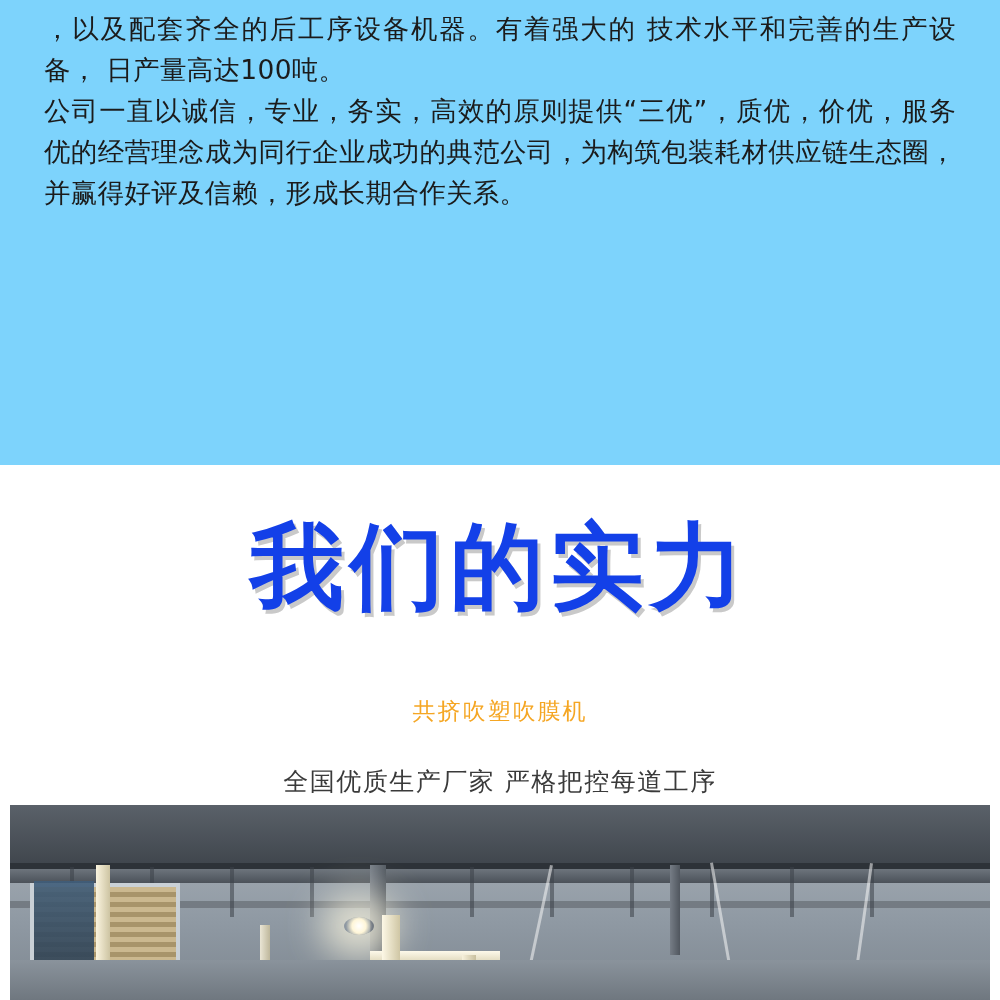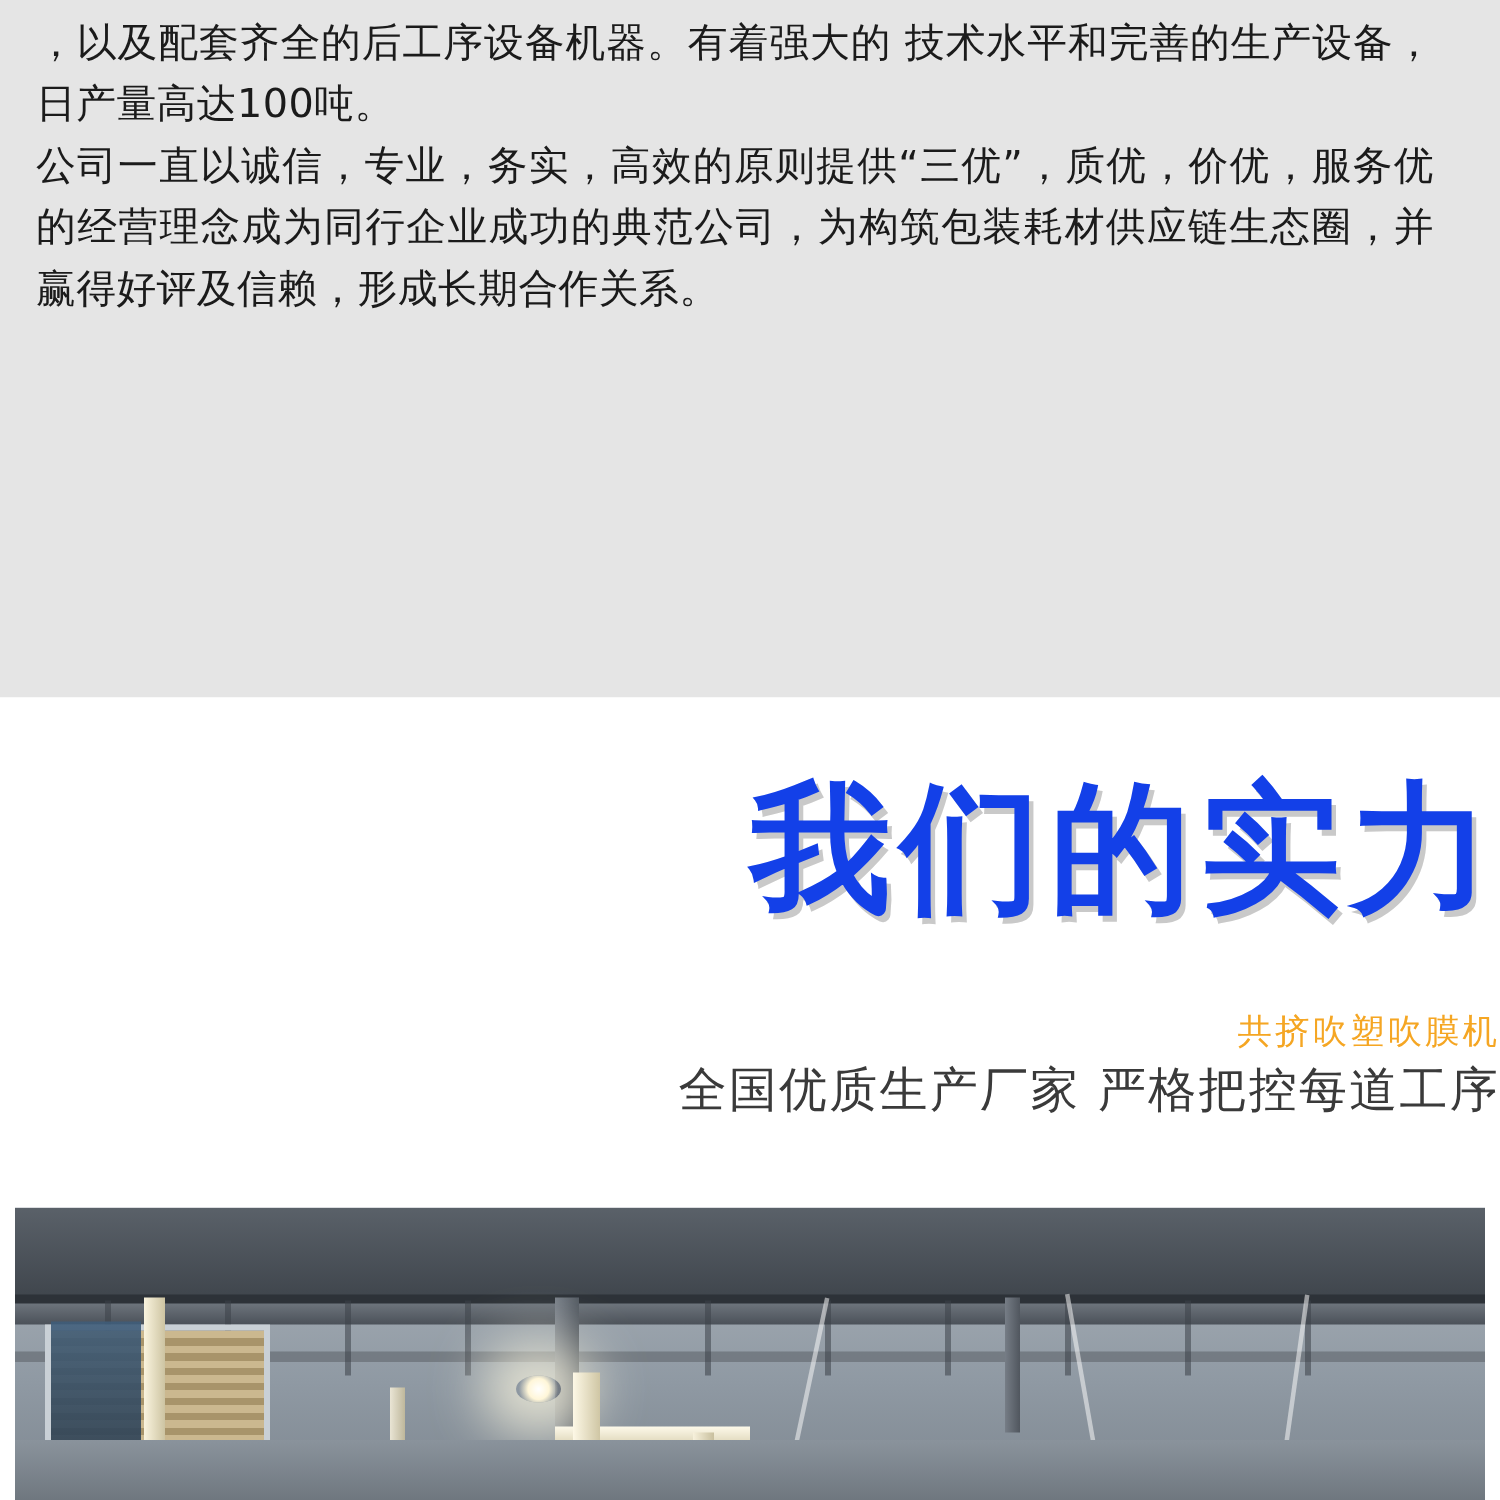--- a/index.html
+++ b/index.html
@@ -14,65 +14,66 @@
   .page {
     width: 1000px;
     height: 1000px;
     position: relative;
     display: flex;
     flex-direction: column;
   }
 
   
   .intro-block {
-    background: #e5e5e5;
+    background: #7dd3fc;
     width: 100%;
     height: 465px;
-    padding: 8px 44px 0 24px;
+    padding: 8px 44px 0 44px;
   }
   .intro-para {
     font-size: 26.5px;
     line-height: 41px;
     color: #1b1b1b;
     letter-spacing: 0.3px;
     text-align: justify;
     font-family: "DejaVu Sans", "Liberation Sans", sans-serif;
   }
   .intro-para.first { text-indent: 0; }
 
   
   .strength-band {
     width: 100%;
     height: 340px;
     background: #ffffff;
     display: flex;
     flex-direction: column;
-    align-items: flex-end;
+    align-items: center;
     justify-content: flex-start;
     padding-top: 55px;
+    gap: 24px;
   }
   .strength-title {
     font-size: 94px;
     font-weight: 700;
     color: #1340e8;
     letter-spacing: 6px;
     line-height: 1;
     font-family: "DejaVu Sans", "Liberation Sans", sans-serif;
     text-shadow: 3px 4px 0 #c9c9c9;
   }
   .strength-sub {
     margin-top: 58px;
     font-size: 23px;
     color: #f5a623;
     letter-spacing: 2px;
     font-family: "DejaVu Sans", "Liberation Sans", sans-serif;
   }
   .strength-desc {
-    margin-top: 2px;
-    font-size: 32px;
+    margin-top: 14px;
+    font-size: 25px;
     color: #3a3a3a;
     letter-spacing: 1.5px;
     font-family: "DejaVu Sans", "Liberation Sans", sans-serif;
   }
 
   
   .photo-wrap {
     width: 100%;
     flex: 1;
     padding: 0 10px;

